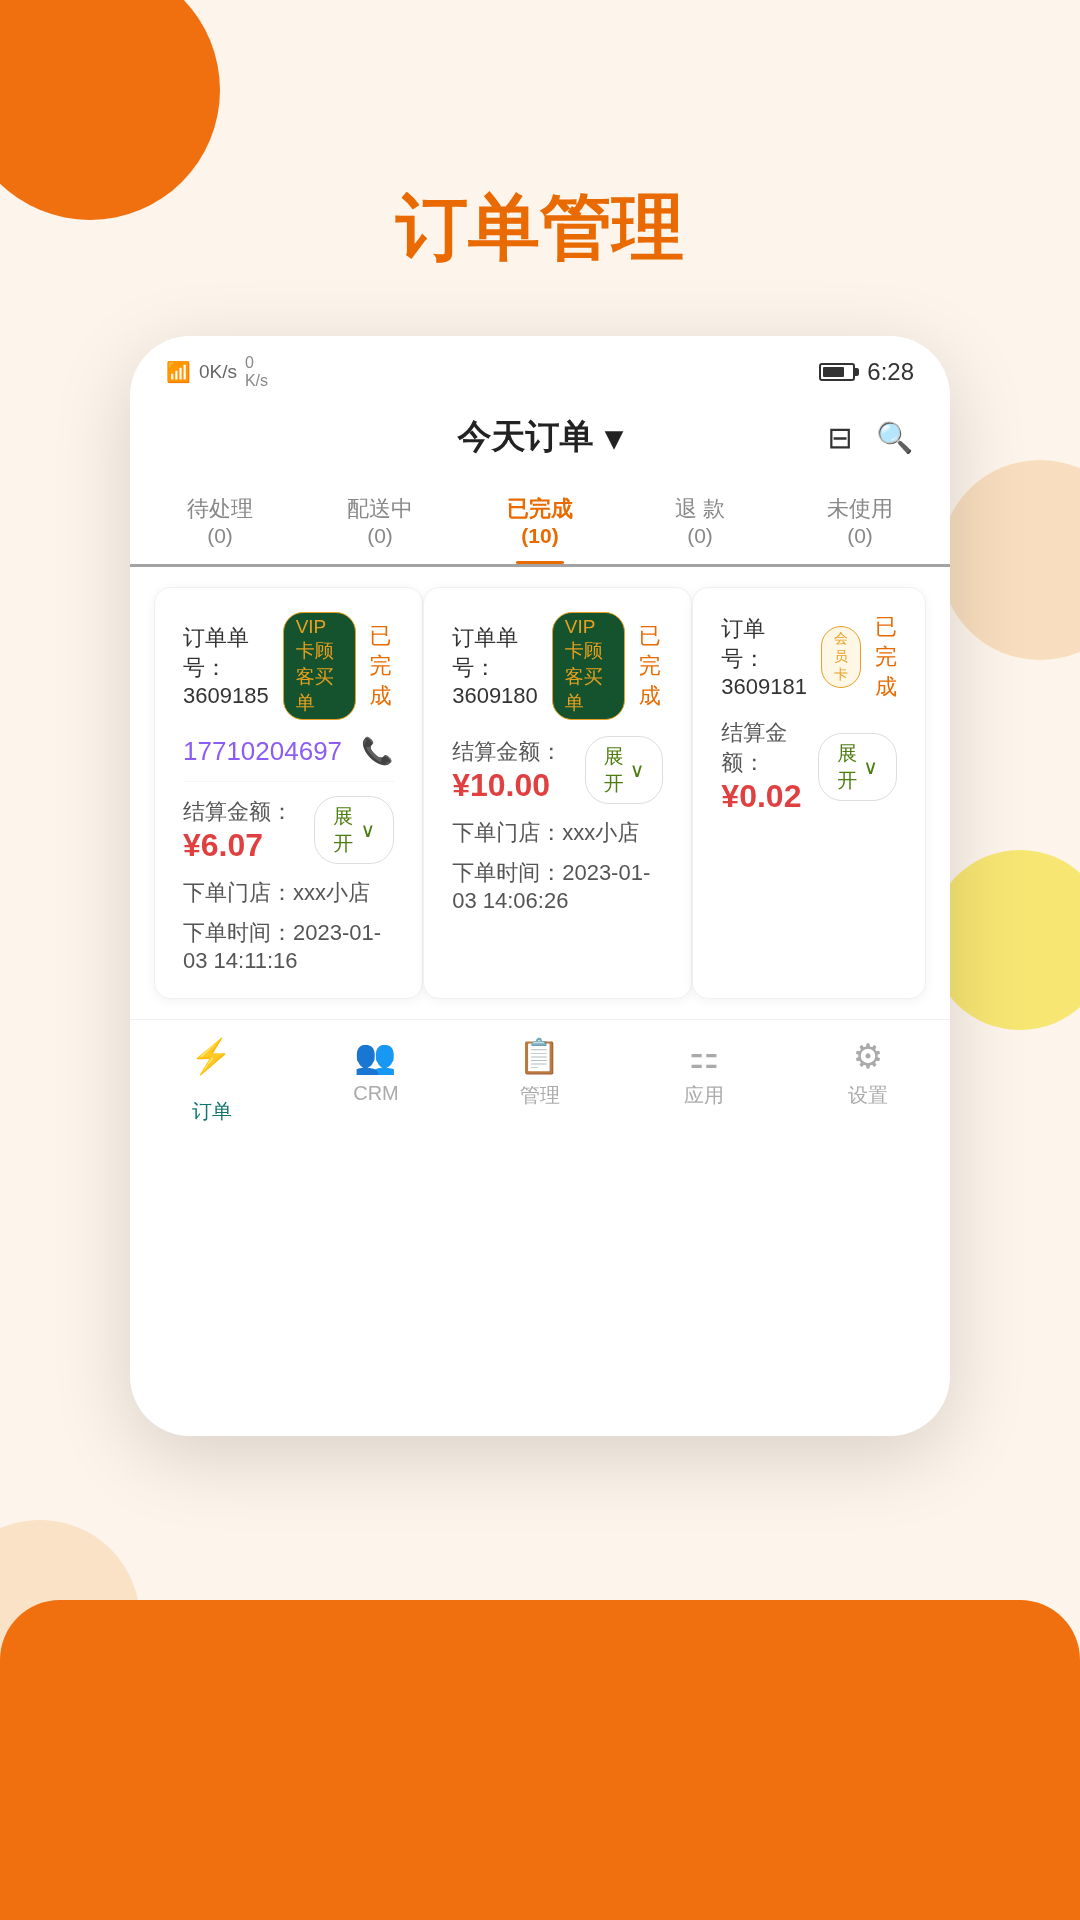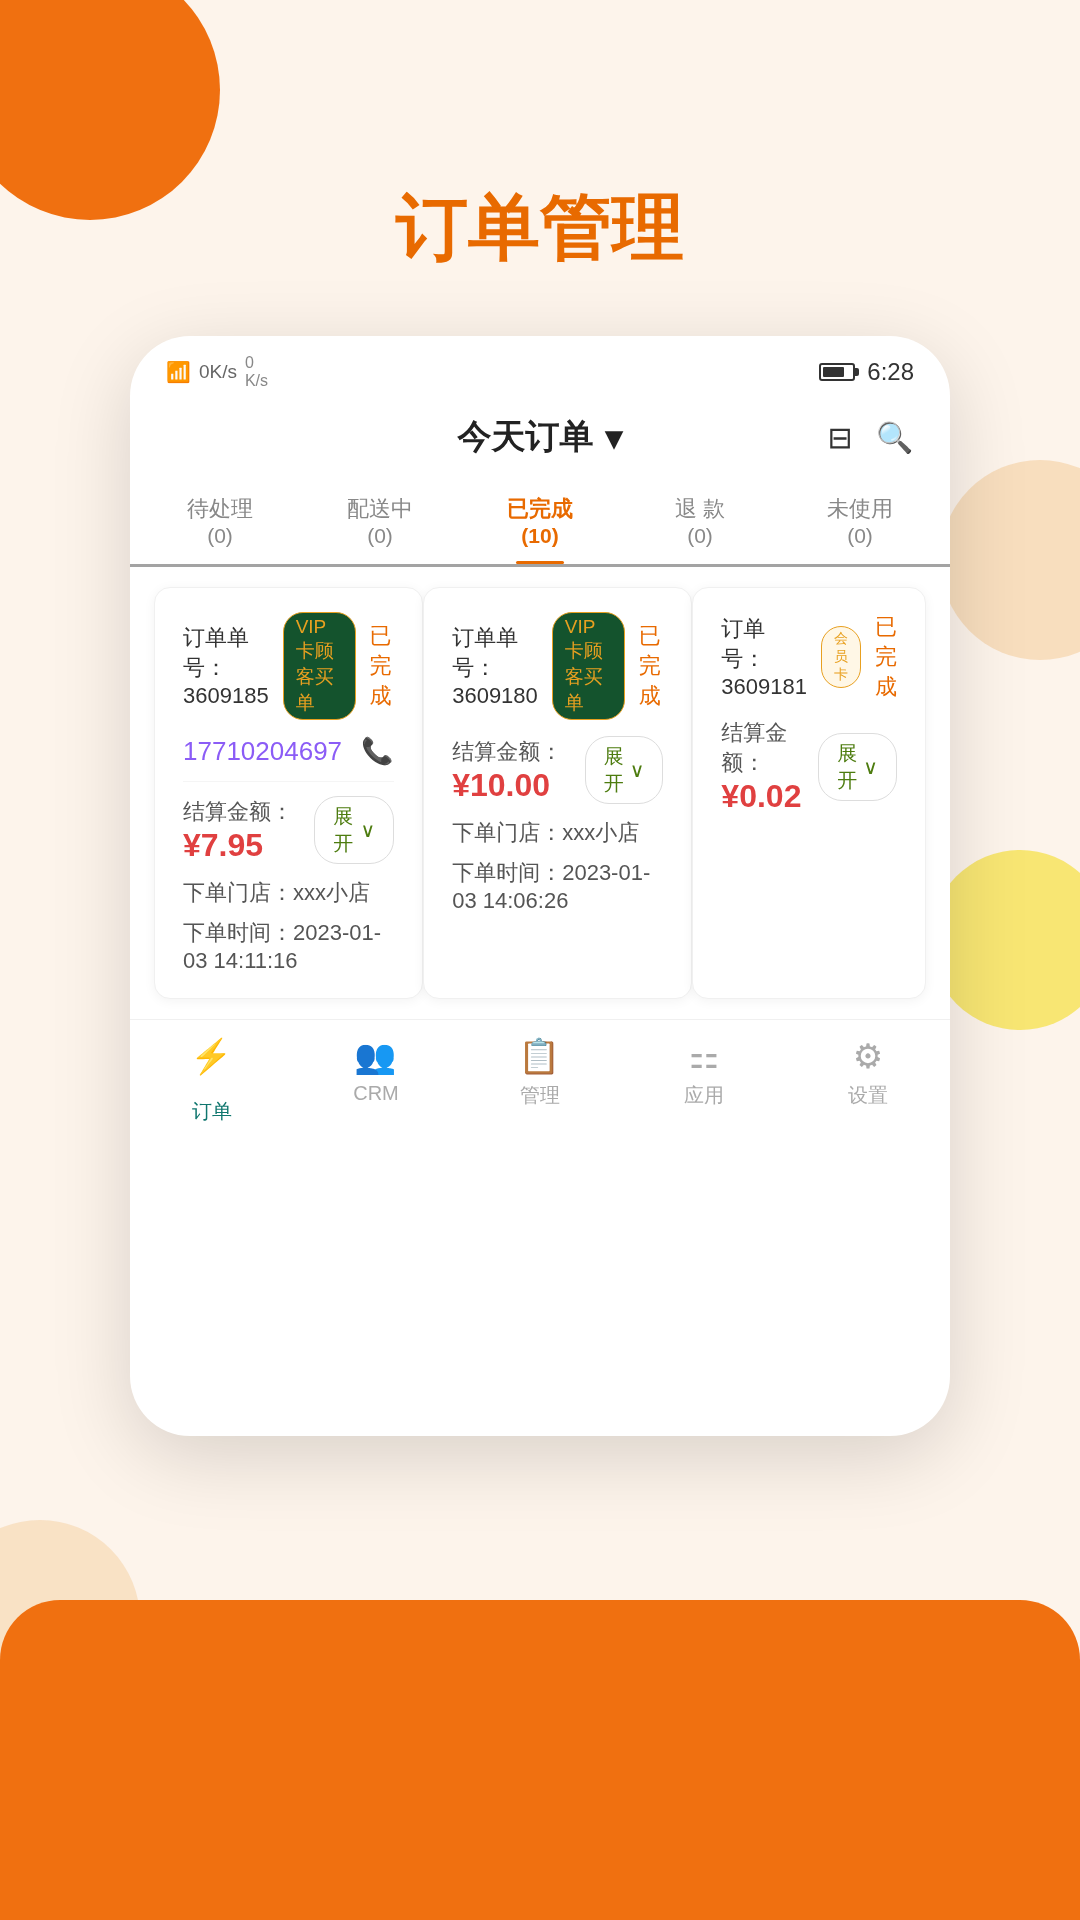--- a/index.html
+++ b/index.html
@@ -407,21 +407,21 @@
       <div class="order-card-header">
         <span class="order-number-label">订单单号：3609185</span>
         <span class="vip-badge">VIP卡顾客买单</span>
         <span class="status-done">已完成</span>
       </div>
       <div class="order-phone-row">
         <span class="order-phone">17710204697</span>
         <span class="phone-icon">📞</span>
       </div>
       <div class="order-amount-row">
-        <span class="amount-label">结算金额：<span class="amount-value">¥7.95</span></span>
+        <span class="amount-label">结算金额：<span class="amount-value">¥6.07</span></span>
         <div class="expand-btn">
           <span>展开</span>
           <span>∨</span>
         </div>
       </div>
       <div class="order-meta-row">下单门店：xxx小店</div>
       <div class="order-meta-row">下单时间：2023-01-03 14:11:16</div>
     </div>
 
     <div class="order-card">

